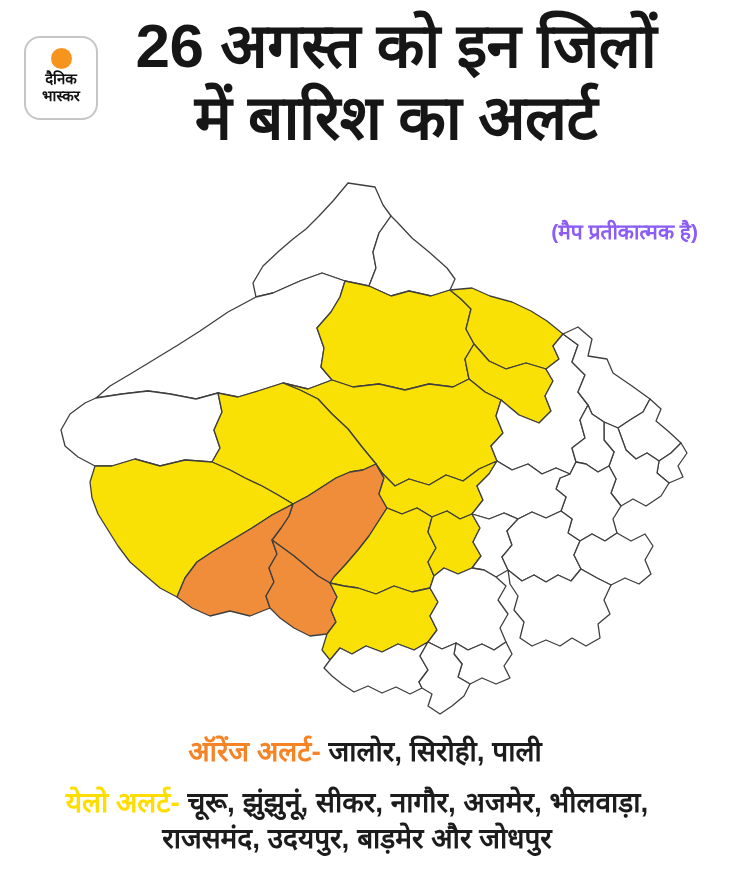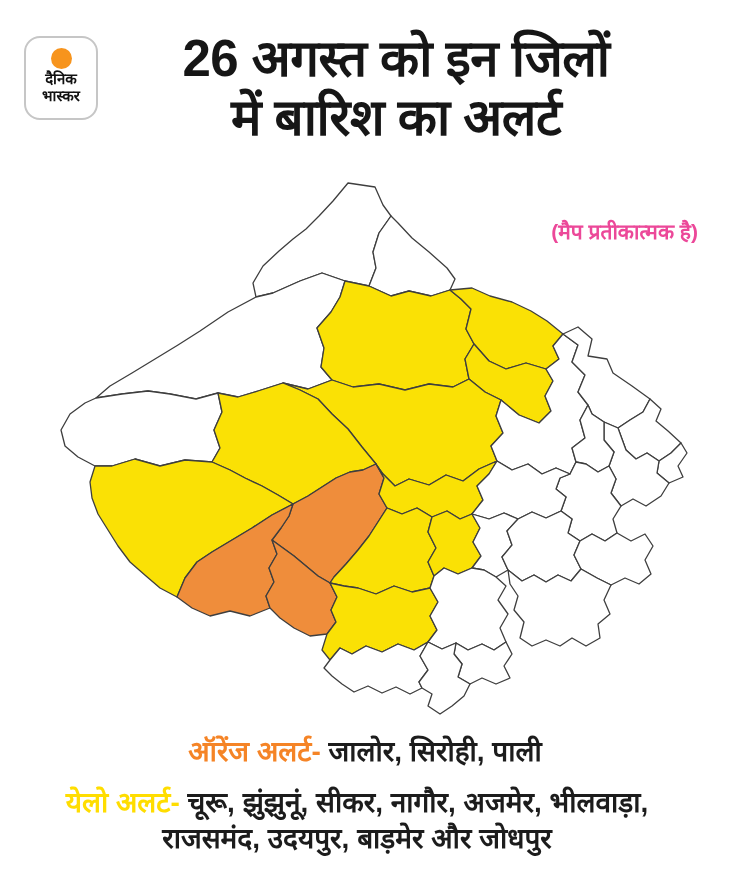--- a/index.html
+++ b/index.html
@@ -8,25 +8,25 @@
     font-family:"Liberation Sans","DejaVu Sans",sans-serif; overflow:hidden;
   }
   .logo {
     position:absolute; left:24px; top:36px; width:74px; height:84px;
     border:2px solid #c6c6c6; border-radius:16px; background:#fff;
     display:flex; flex-direction:column; align-items:center; box-sizing:border-box;
   }
   .logo .sun { width:21px; height:21px; border-radius:50%; margin-top:10px; background:#f7941d; }
   .logo-text { margin-top:2px; font-weight:800; font-size:15px; line-height:1.1; color:#111; text-align:center; }
   .title {
-    position:absolute; left:86px; right:8px; top:29px; margin:0; text-align:center;
-    font-size:51px; line-height:1.16; font-weight:800; color:#161616; letter-spacing:-0.5px;
+    position:absolute; left:86px; right:8px; top:10px; margin:0; text-align:center;
+    font-size:62px; line-height:1.16; font-weight:800; color:#161616; letter-spacing:-0.5px;
   }
   .title span { display:block; }
-  .note { position:absolute; top:217px; right:16px; font-size:21px; font-weight:700; color:#ec4899; }
+  .note { position:absolute; top:217px; right:16px; font-size:21px; font-weight:700; color:#8b5cf6; }
   svg.map { position:absolute; left:0; top:0; width:730px; height:895px; }
   svg.map polygon { stroke-width:1.3; stroke-linejoin:round; }
   .legend { position:absolute; top:731px; left:0; right:0; text-align:center; color:#1c1c1c; }
   .legend p { margin:0; font-size:28px; font-weight:600; }
   .legend .line-orange { margin-bottom:8px;padding-left:16px; }
   .legend .line-yellow { max-width:632px; margin:16px auto; line-height:1.3; }
   .legend .lbl { font-weight:800; }
 </style>
 </head>
 <body>

